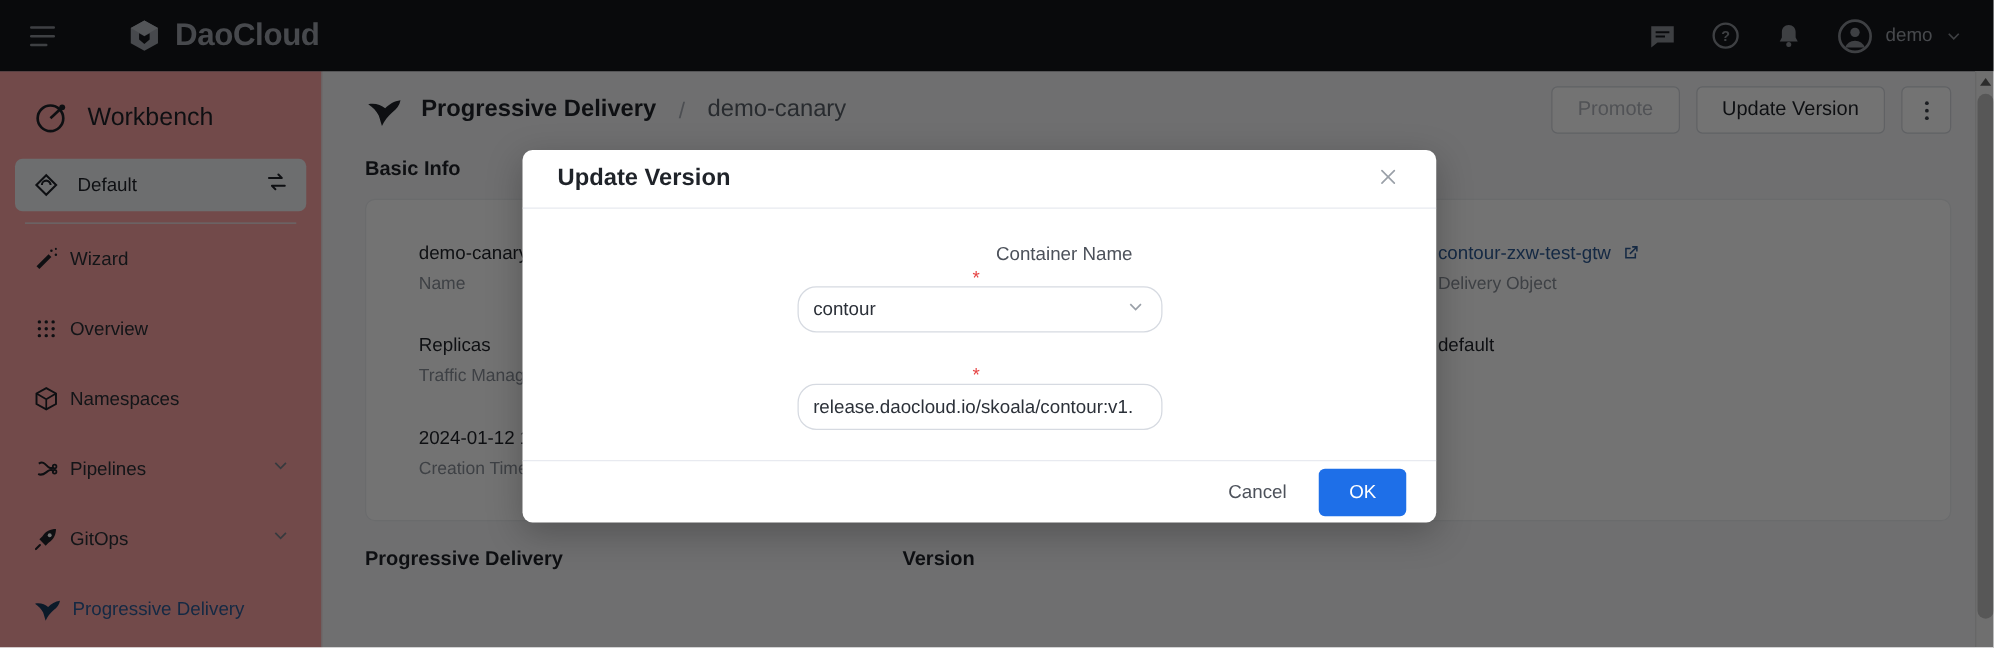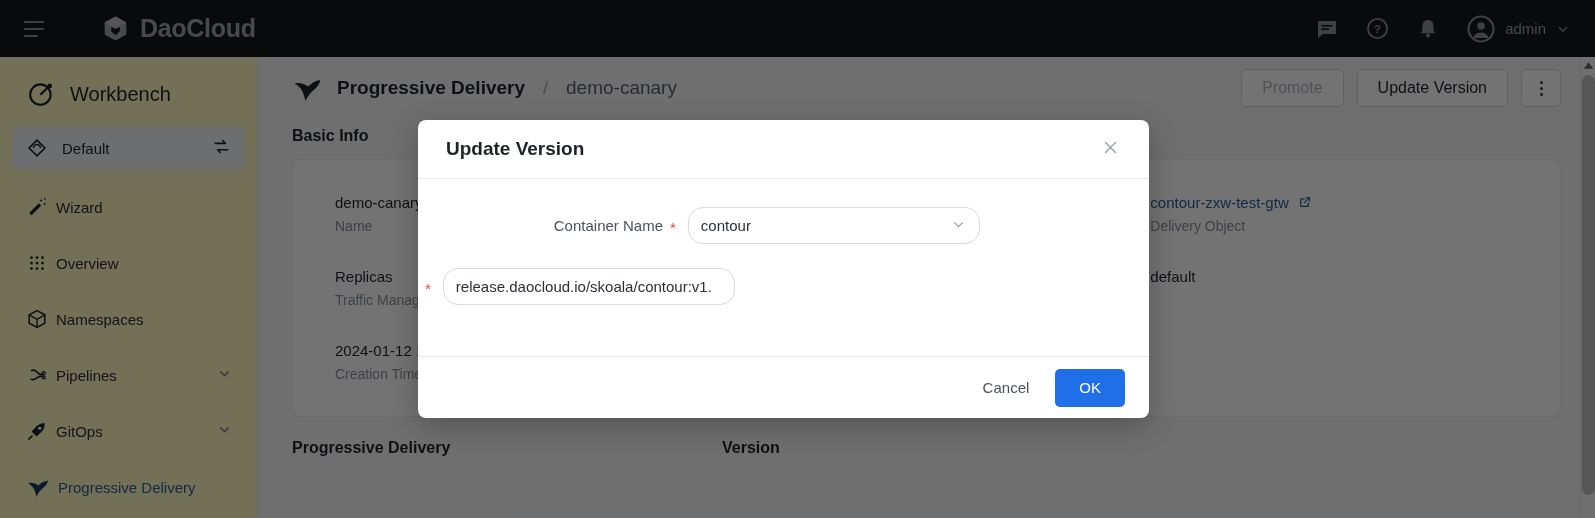--- a/index.html
+++ b/index.html
@@ -80,21 +80,21 @@
     color: #9ea3aa;
     font-size: 15px;
   }
 
   
   .sidebar {
     position: absolute;
     top: 57px; left: 0;
     width: 258px;
     height: 461px;
-    background: #fef9c3;
+    background: #fca5a5;
     border-right: 1px solid #e9ebee;
     padding-top: 10px;
     overflow: hidden;
   }
   .wb-header {
     display: flex;
     align-items: center;
     gap: 14px;
     padding: 12px 0 12px 26px;
   }
@@ -311,20 +311,21 @@
     padding: 4px 6px;
   }
   .modal-body {
     flex: 1;
     padding: 28px 0 0 0;
   }
   .form-row {
     display: flex;
     align-items: center;
     margin-bottom: 24px;
+    flex-direction: column;
   }
   .form-label {
     width: 245px;
     text-align: right;
     font-size: 15px;
     color: #4c515a;
     padding-right: 0;
   }
   .req {
     color: #e64545;
@@ -426,21 +427,21 @@
           <path d="M12 3c-3.3 0-5.5 2.4-5.5 5.6V13l-1.7 3.2h14.4L17.5 13V8.6C17.5 5.4 15.3 3 12 3z" fill="#8b8f96"></path>
           <circle cx="12" cy="18.6" r="2" fill="#8b8f96"></circle>
         </svg>
       </span>
       <span class="user-chip">
         <svg width="30" height="30" viewBox="0 0 24 24">
           <circle cx="12" cy="12" r="10" fill="none" stroke="#8b8f96" stroke-width="1.7"></circle>
           <circle cx="12" cy="9.5" r="3" fill="#8b8f96"></circle>
           <path d="M5.8 19.2a6.6 6.6 0 0 1 12.4 0z" fill="#8b8f96"></path>
         </svg>
-        <span class="user-name">admin</span>
+        <span class="user-name">demo</span>
         <svg width="16" height="16" viewBox="0 0 24 24">
           <path d="M6 9l6 6 6-6" fill="none" stroke="#8b8f96" stroke-width="2"></path>
         </svg>
       </span>
     </div>
   </div>
 
   <div class="sidebar">
     <div class="wb-header">
       <svg width="30" height="30" viewBox="0 0 24 24">

